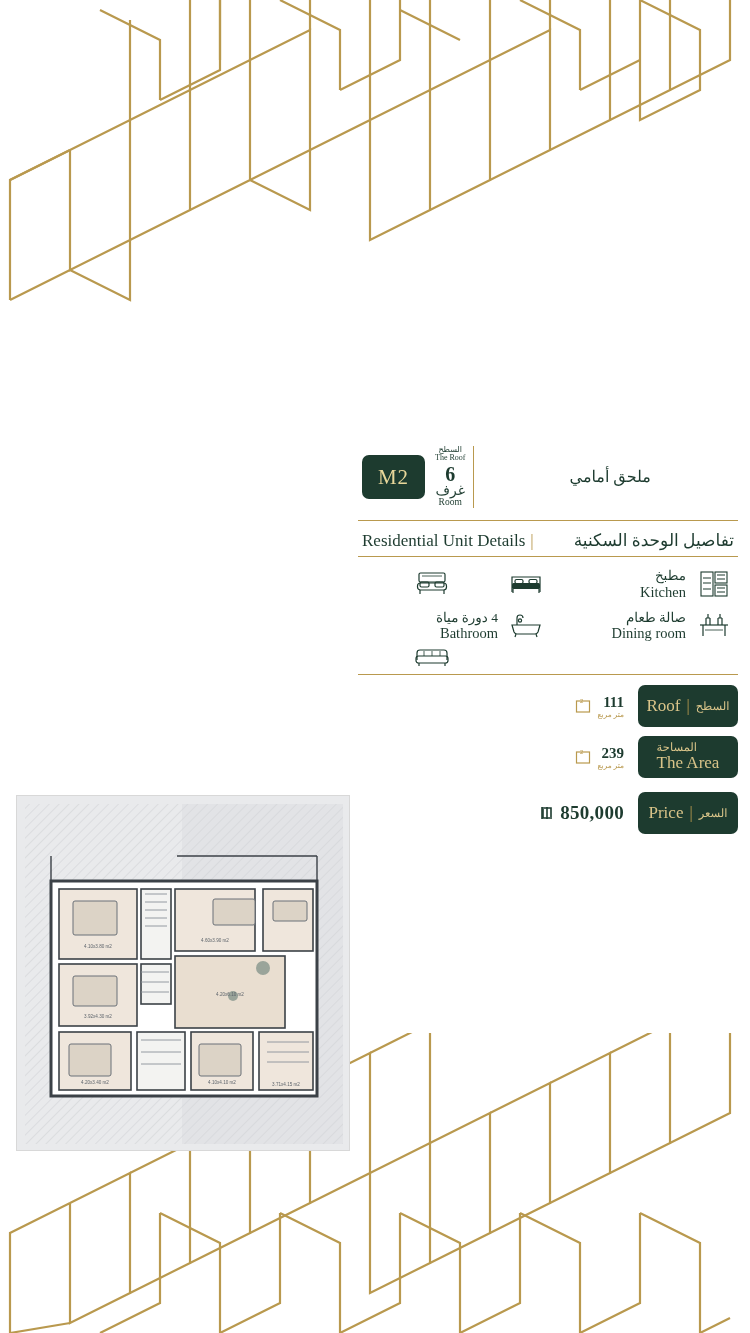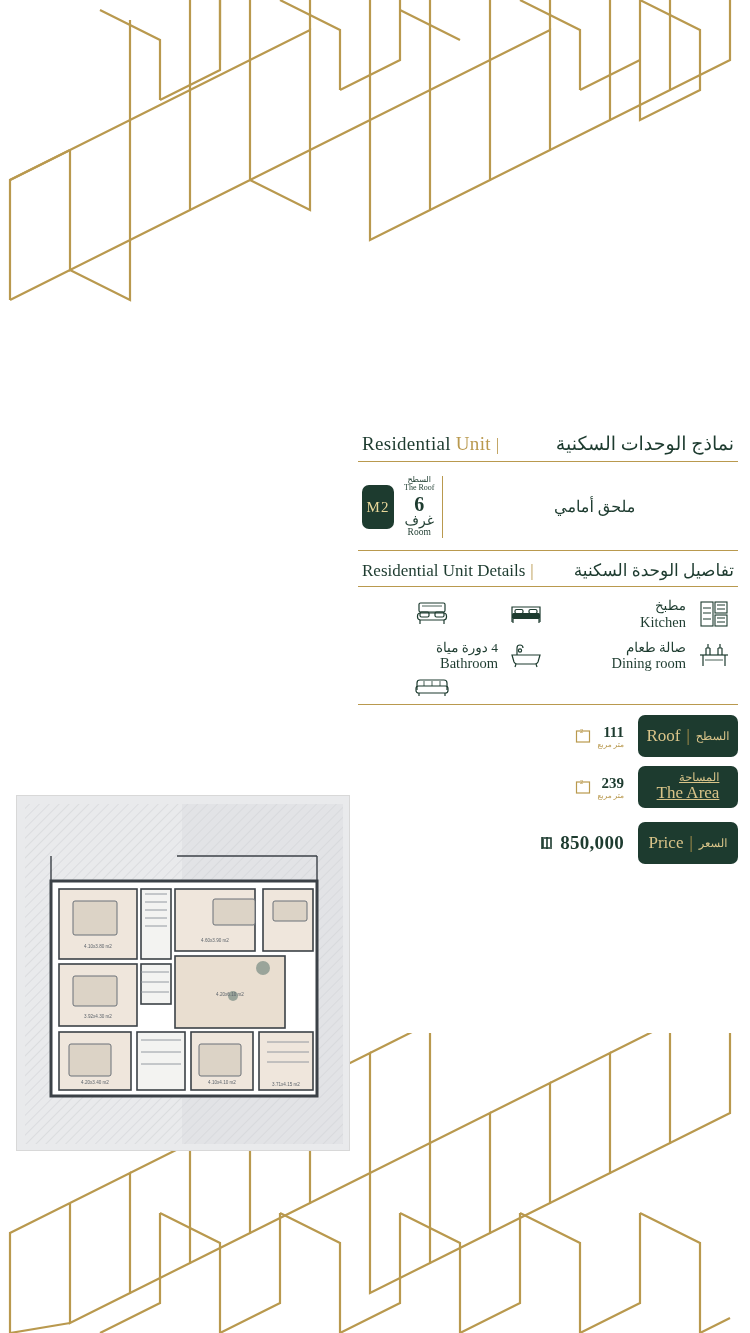--- a/index.html
+++ b/index.html
@@ -54,26 +54,26 @@
 
   
   .unit-row {
     display: flex;
     align-items: center;
     padding: 14px 4px 12px 4px;
     border-bottom: 1.5px solid #b9994e;
     gap: 10px;
   }
   .unit-badge {
-    width: 32px; height: 44px;
+    width: 63px; height: 44px;
     background: #1d3b2f;
     border-radius: 7px;
     color: #e8d79a;
     display: flex; align-items: center; justify-content: center;
-    font-size: 15px;
+    font-size: 21px;
     letter-spacing: 1px;
     flex: 0 0 auto;
   }
   .roof-block {
     text-align: center;
     line-height: 1.05;
     flex: 0 0 auto;
     padding-right: 8px;
     border-right: 1px solid #b9994e;
     margin-right: 2px;
@@ -148,21 +148,21 @@
     background: #1d3b2f;
     border-radius: 7px;
     color: #d9c489;
     display: flex; align-items: center; justify-content: center;
     gap: 6px;
     flex: 0 0 auto;
   }
   .m-chip .ar { font-size: 11.5px; direction: rtl; }
   .m-chip .en { font-size: 17px; }
   .m-chip .bar { color: #b9994e; }
-  .chip-stack { line-height: 1.1; text-align: right; text-decoration: underline; }
+  .chip-stack { line-height: 1.1; text-align: left; }
 
   .price-num { font-size: 19px; font-weight: bold; color: #1d3b2f; letter-spacing: .3px; }
 
   
   .plan {
     position: absolute;
     left: 16px;
     top: 795px;
     width: 334px;
     height: 356px;
@@ -237,26 +237,20 @@
       <path d="M160 180 L220 210 L220 300"></path>
       <path d="M280 180 L340 210 L340 300"></path>
       <path d="M400 180 L460 210 L460 300"></path>
       <path d="M520 180 L580 210 L580 300"></path>
       <path d="M640 180 L700 210 L700 300"></path>
     </g>
   </svg>
 
   <div class="panel">
 
-    <div class="title-row">
-      <div class="title-en">
-        <span>Residential </span><span class="hl">Unit</span><span class="title-sep">|</span>
-      </div>
-      <div class="title-ar">نماذج الوحدات السكنية</div>
-    </div>
 
     <div class="unit-row">
       <div class="unit-badge">M2</div>
       <div class="roof-block">
         <div class="roof-ar">السطح</div>
         <div class="roof-en">The Roof</div>
         <div class="roof-num">6</div>
         <div class="roof-ar2">غرف</div>
         <div class="roof-en2">Room</div>
       </div>

